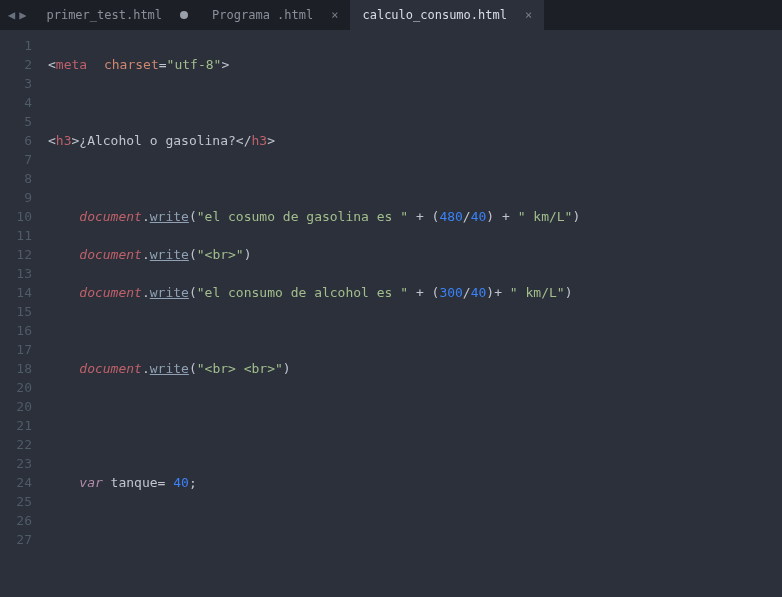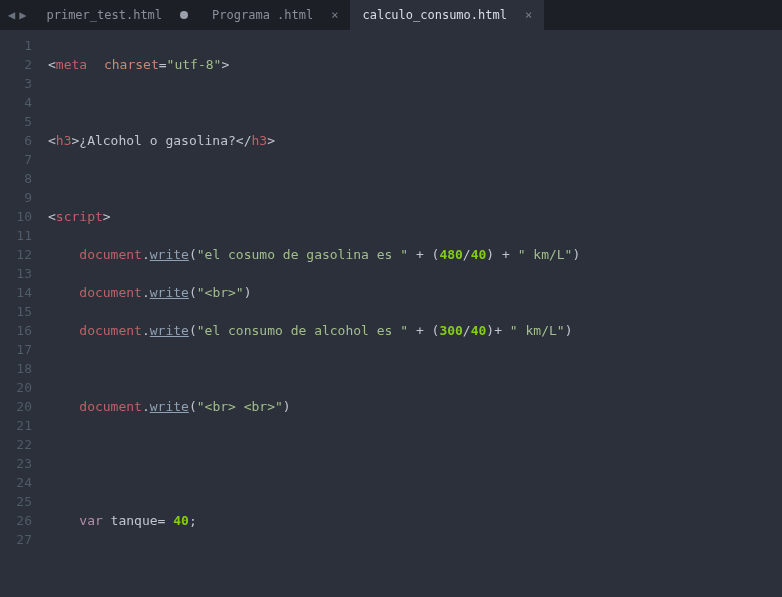--- a/index.html
+++ b/index.html
@@ -73,27 +73,27 @@
     line-height: 19px;
     white-space: pre;
     position: relative;
   }
   .line { height: 19px; }
   
   .punct { color: #c0c5ce; }
   .tag   { color: #bf616a; }
   .attr  { color: #d08770; margin-left: 9px; }
   .ident { color: #c0c5ce; }
-  .obj   { color: #bf616a; }
+  .obj   { color: #bf616a; font-style: italic; }
   .method{ color: #8fa1b3; text-decoration: underline; }
   .str   { color: #a3be8c; }
-  .num   { color: #84cc16; font-weight: bold; }
+  .num   { color: #3b82f6; }
   .op    { color: #c0c5ce; }
   .cmt   { color: #65737e; }
-  .var   { color: #b48ead; }
+  .var   { color: #b48ead; font-style: italic; }
 </style>
 </head>
 <body>
 
 <div class="tabbar">
   <div class="nav-arrows">
     <span class="nav-arrow">◀</span>
     <span class="nav-arrow">▶</span>
   </div>
   <div class="tab">
@@ -138,21 +138,20 @@
       <div>24</div>
       <div>25</div>
       <div>26</div>
       <div>27</div>
     </div>
   <div class="code">
 <div class="line"><span class="punct">&lt;</span><span class="tag">meta</span> <span class="attr">charset</span><span class="punct">=</span><span class="str">"utf-8"</span><span class="punct">&gt;</span></div>
 <div class="line"></div>
 <div class="line"><span class="punct">&lt;</span><span class="tag">h3</span><span class="punct">&gt;</span><span class="ident">¿Alcohol o gasolina?</span><span class="punct">&lt;/</span><span class="tag">h3</span><span class="punct">&gt;</span></div>
 <div class="line"></div>
-<div class="line"><span class="punct">&lt;</span><span class="tag">script</span><span class="punct">&gt;</span></div>
 <div class="line">    <span class="obj">document</span><span class="punct">.</span><span class="method">write</span><span class="punct">(</span><span class="str">"el cosumo de gasolina es "</span><span class="op"> + (</span><span class="num">480</span><span class="op">/</span><span class="num">40</span><span class="op">) + </span><span class="str">" km/L"</span><span class="punct">)</span></div>
 <div class="line">    <span class="obj">document</span><span class="punct">.</span><span class="method">write</span><span class="punct">(</span><span class="str">"&lt;br&gt;"</span><span class="punct">)</span></div>
 <div class="line">    <span class="obj">document</span><span class="punct">.</span><span class="method">write</span><span class="punct">(</span><span class="str">"el consumo de alcohol es "</span><span class="op"> + (</span><span class="num">300</span><span class="op">/</span><span class="num">40</span><span class="op">)+ </span><span class="str">" km/L"</span><span class="punct">)</span></div>
 <div class="line"></div>
 <div class="line">    <span class="obj">document</span><span class="punct">.</span><span class="method">write</span><span class="punct">(</span><span class="str">"&lt;br&gt; &lt;br&gt;"</span><span class="punct">)</span></div>
 <div class="line"></div>
 <div class="line"></div>
 <div class="line">    <span class="var">var</span><span class="ident"> tanque= </span><span class="num">40</span><span class="punct">;</span></div>
 <div class="line"></div>
 

